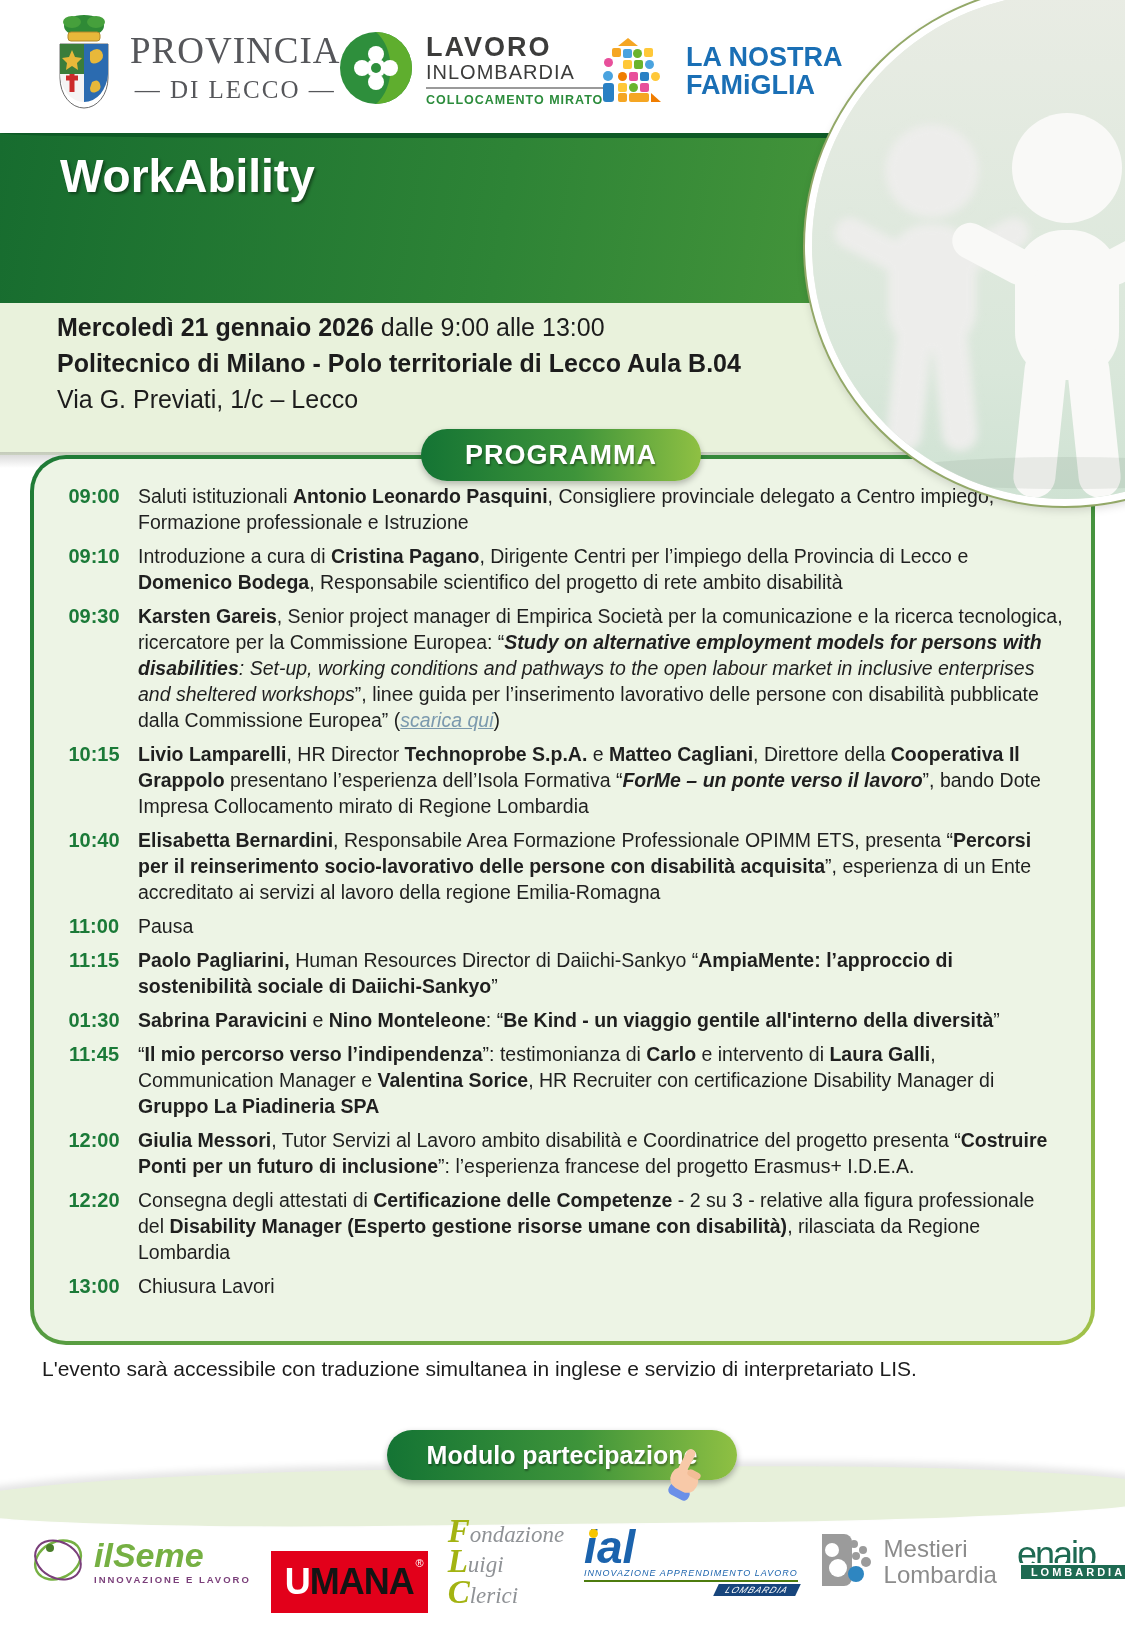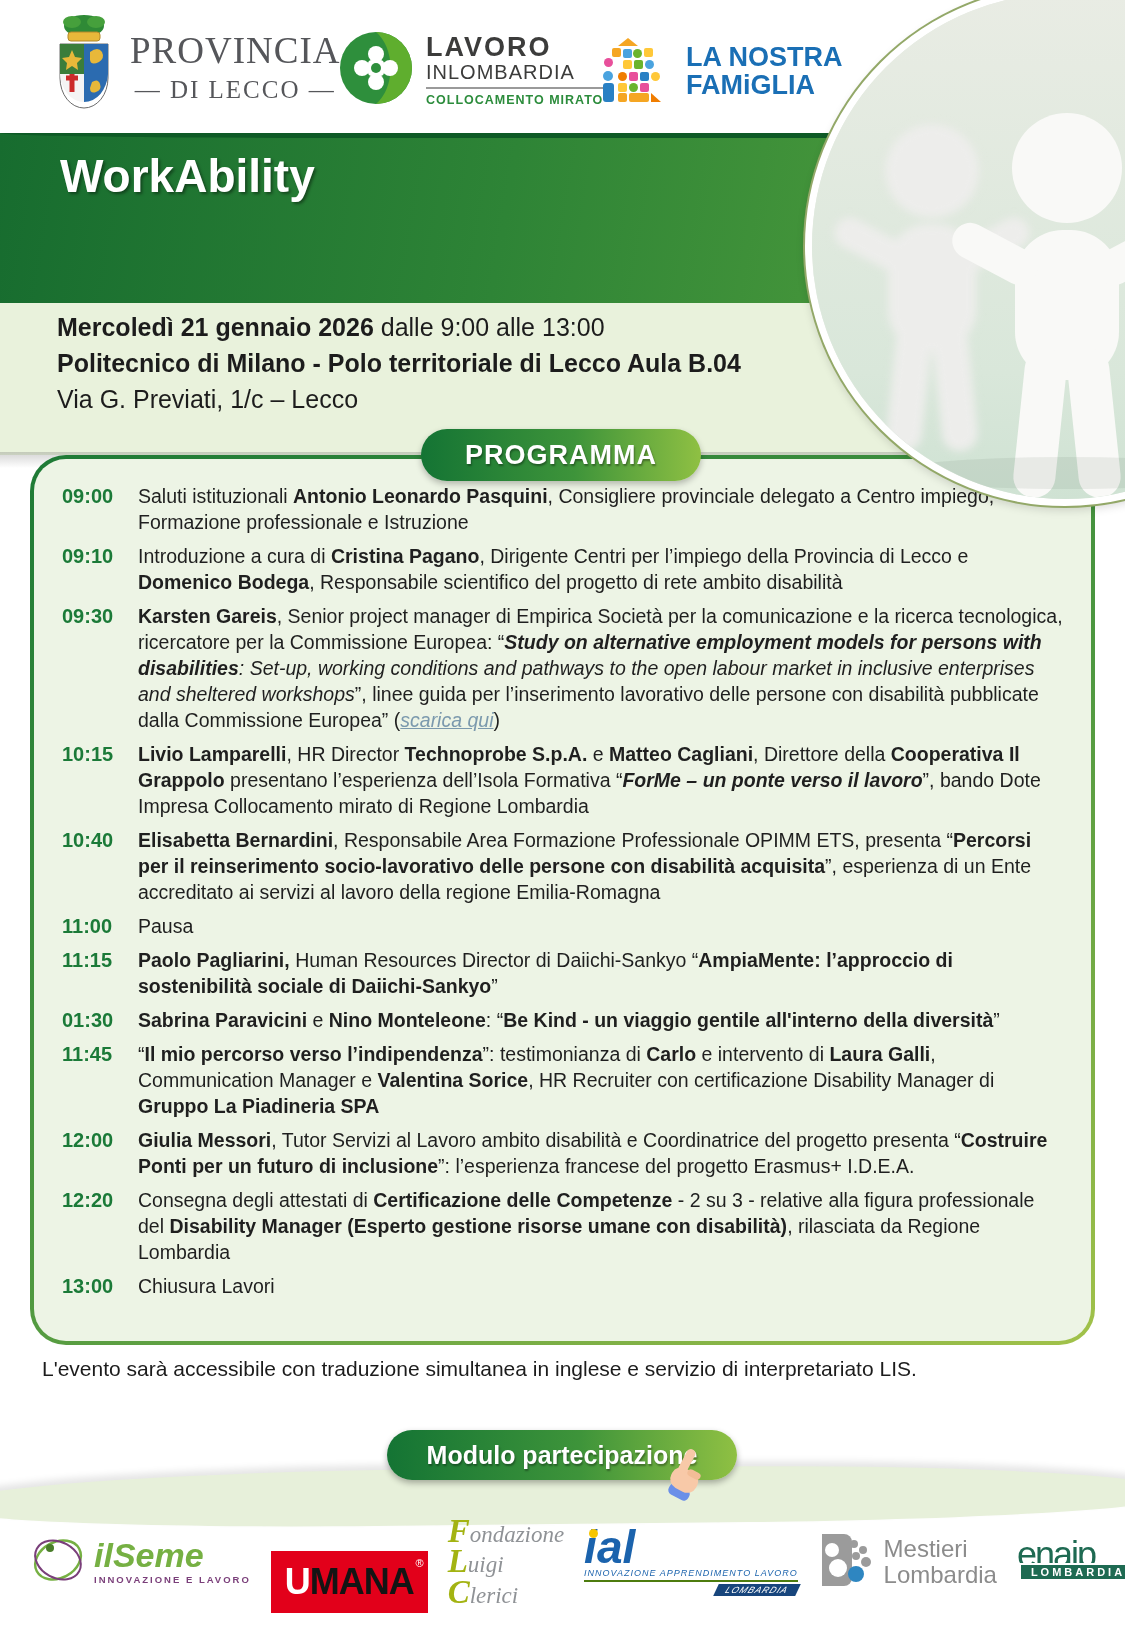--- a/index.html
+++ b/index.html
@@ -44,21 +44,21 @@
   .programma-pill{position:absolute;left:421px;top:429px;width:280px;height:52px;border-radius:27px;z-index:6;
     background:linear-gradient(90deg,#147434 0%,#3e943a 55%,#8fc043 100%);
     display:flex;align-items:center;justify-content:center;box-shadow:0 3px 6px rgba(0,0,0,.25);}
   .programma-pill span{color:#fff;font-size:27px;font-weight:bold;letter-spacing:1px;text-shadow:1px 2px 2px rgba(0,0,0,.35);}
   
   .program-box{position:absolute;left:30px;top:455px;width:1065px;height:890px;z-index:2;
     background:linear-gradient(150deg,#1e7a36 0%,#4e9840 55%,#a2c24a 100%);border-radius:36px;padding:0;box-sizing:border-box;}
   .program-box-inner{position:absolute;left:4px;top:4px;right:4px;bottom:4px;background:#edf4e5;border-radius:32px;
     padding:24px 26px 10px 28px;box-sizing:border-box;overflow:hidden;}
   .sched-row{display:flex;margin-bottom:8px;font-size:19.5px;line-height:26px;}
-  .sched-time{width:64px;flex:0 0 64px;font-weight:bold;color:#1b7a38;font-size:20px;text-align:left;}
+  .sched-time{width:64px;flex:0 0 64px;font-weight:bold;color:#1b7a38;font-size:20px;text-align:center;}
   .sched-text{flex:1;padding-left:12px;color:#1f1f1f;}
   .sched-text .b{font-weight:bold;}
   .sched-text .i{font-style:italic;}
   .sched-text .link{color:#7b99ad;font-style:italic;text-decoration:underline;cursor:pointer;}
   
   .notes{position:absolute;left:42px;top:1352px;width:1040px;z-index:2;font-size:21px;line-height:1.62;color:#1c1c1c;}
   .wave-band{position:absolute;left:-60px;top:1468px;width:1245px;height:56px;background:#e7f0da;z-index:1;
     border-radius:50% 50% 45% 45% / 42px 42px 30px 30px;box-shadow:0 -5px 7px rgba(0,0,0,.10);transform:rotate(-.6deg);}
   .modulo-btn{position:absolute;left:387px;top:1430px;width:350px;height:50px;border-radius:25px;z-index:5;
     background:linear-gradient(90deg,#147434 0%,#3e943a 55%,#8fc043 100%);

